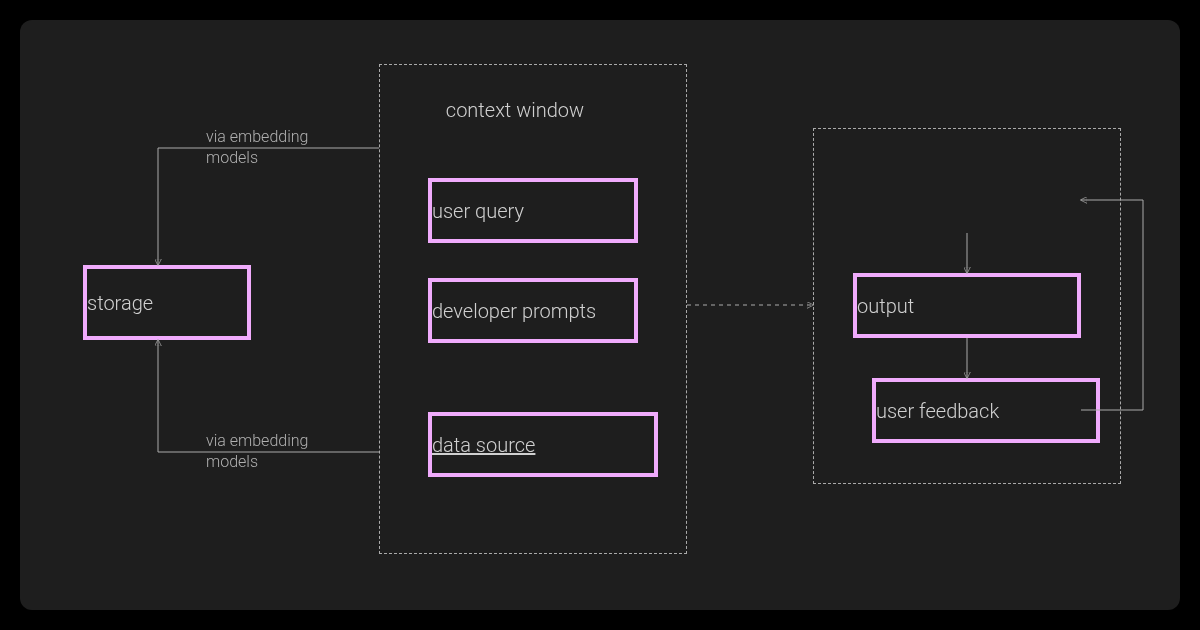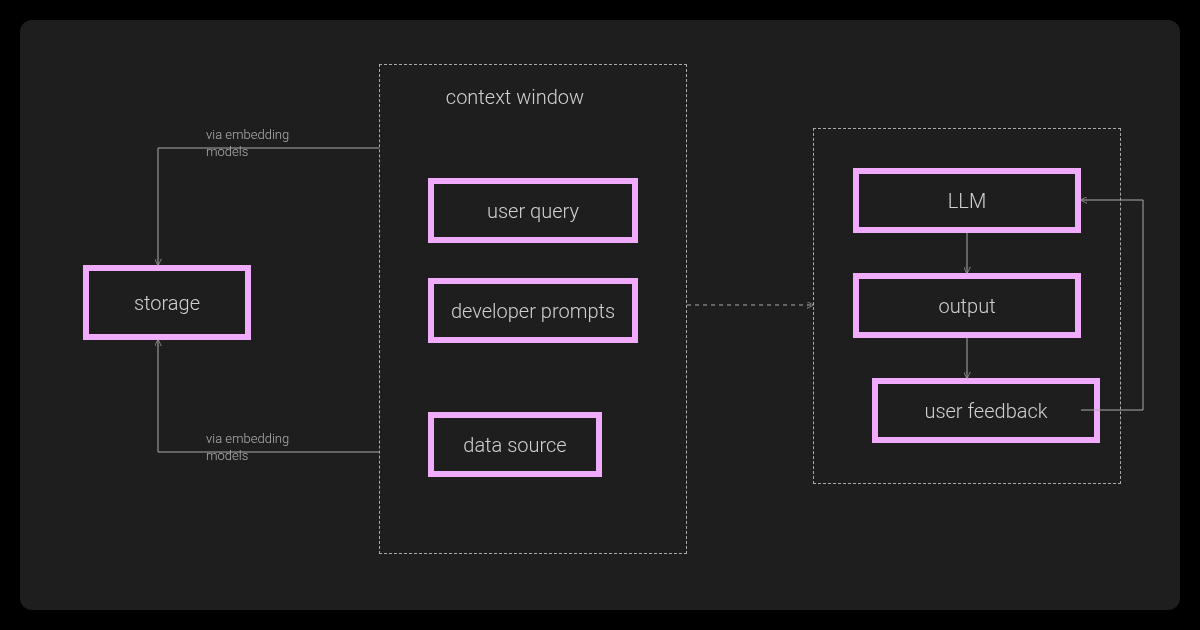--- a/index.html
+++ b/index.html
@@ -16,34 +16,33 @@
     position: absolute;
     top: 20px;
     left: 20px;
     right: 20px;
     bottom: 20px;
     background: #1e1e1e;
     border-radius: 12px;
   }
   .box {
     position: absolute;
-    border: 6px solid #f0abfc;
+    border: 4px solid #f0abfc;
     display: flex;
     align-items: center;
-    justify-content: center;
     font-size: 20px;
     background: #1e1e1e;
   }
   .dashed-box {
     position: absolute;
     border: 1px dashed #aaa;
   }
   .label {
     position: absolute;
-    font-size: 13px;
+    font-size: 16px;
     color: #b0b0b0;
     line-height: 1.3;
   }
   .title {
     position: absolute;
     font-size: 20px;
     color: #d0d0d0;
     text-align: center;
   }
   svg.arrows {
@@ -62,37 +61,34 @@
 </head>
 <body>
 
 <div class="frame">
 
   <div class="box" style="left:63px; top:245px; width:168px; height:75px;">
     <span>storage</span>
   </div>
 
   <div class="dashed-box" style="left:359px; top:44px; width:308px; height:490px;"></div>
-  <div class="title" style="left:359px; top:65px; width:272px;">context window</div>
+  <div class="title" style="left:359px; top:78px; width:272px;">context window</div>
 
   <div class="box" style="left:408px; top:158px; width:210px; height:65px;">
     <span>user query</span>
   </div>
   <div class="box" style="left:408px; top:258px; width:210px; height:65px;">
     <span>developer prompts</span>
   </div>
-  <div class="box" style="left:408px; top:392px; width:174px; height:65px;">
+  <div class="box" style="left:408px; top:392px; width:230px; height:65px;text-decoration:underline;">
     <span>data source</span>
   </div>
 
   <div class="dashed-box" style="left:793px; top:108px; width:308px; height:356px;"></div>
 
-  <div class="box" style="left:833px; top:148px; width:228px; height:65px;">
-    <span>LLM</span>
-  </div>
   <div class="box" style="left:833px; top:253px; width:228px; height:65px;">
     <span>output</span>
   </div>
   <div class="box" style="left:852px; top:358px; width:228px; height:65px;">
     <span>user feedback</span>
   </div>
 
   <div class="label" style="left:186px; top:107px; white-space:pre;">via embedding
 models</div>
   <div class="label" style="left:186px; top:411px; white-space:pre;">via embedding

